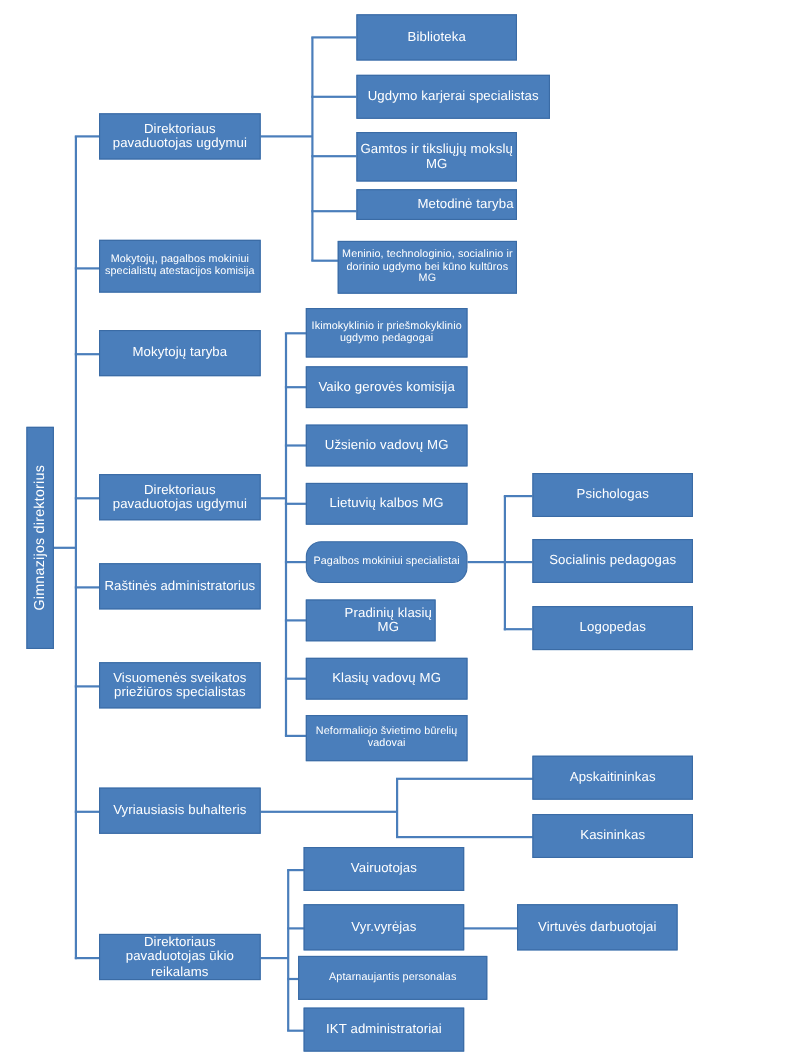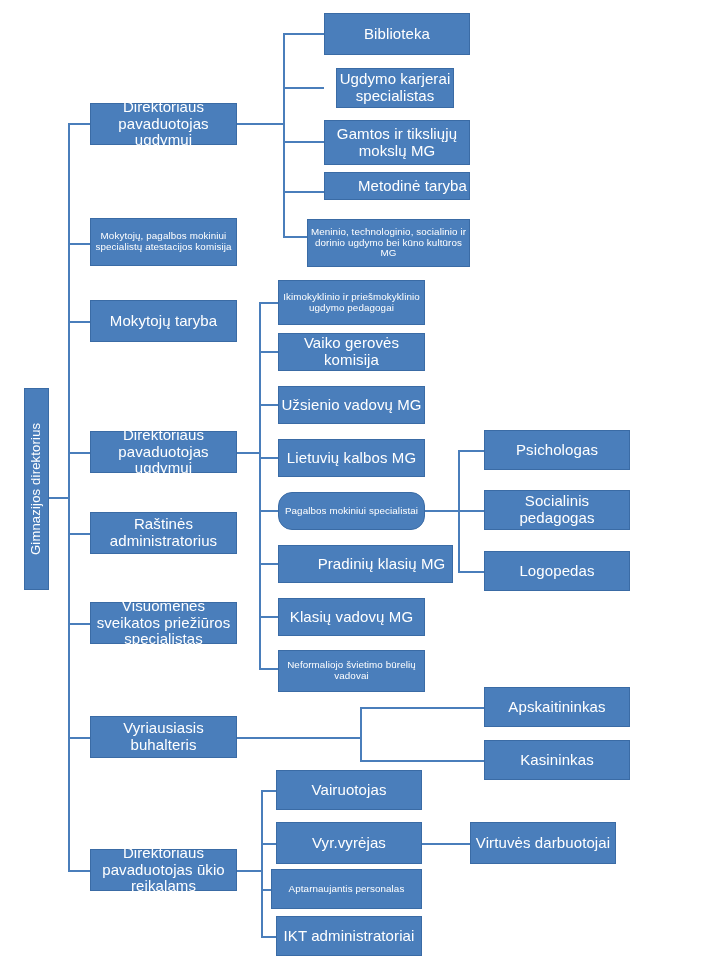--- a/index.html
+++ b/index.html
@@ -19,21 +19,21 @@
     position: absolute;
     background: #4A7EBB;
     border: 1px solid #3A6BA5;
     color: #ffffff;
     display: flex;
     align-items: center;
     justify-content: center;
     text-align: center;
     line-height: 1.12;
     box-sizing: border-box;
-    font-size: 15px;
+    font-size: 12px;
     letter-spacing: 0.1px;
     padding: 1px 2px;
   }
   .node.root {
     writing-mode: vertical-rl;
     transform: rotate(180deg);
     font-size: 13px;
     letter-spacing: 0.2px;
     padding: 4px 1px;
   }
@@ -136,21 +136,21 @@
   </div>
 
   <div class="node" style="left:90px; top:849px; width:147px; height:42px;">
     <span>Direktoriaus pavaduotojas ūkio reikalams</span>
   </div>
 
   <div class="node" style="left:324px; top:13px; width:146px; height:42px;">
     <span>Biblioteka</span>
   </div>
 
-  <div class="node" style="left:324px; top:68px; width:118px; height:40px;margin-left:12px;">
+  <div class="node" style="left:324px; top:68px; width:176px; height:40px;">
     <span>Ugdymo karjerai specialistas</span>
   </div>
 
   <div class="node" style="left:324px; top:120px; width:146px; height:45px;">
     <span>Gamtos ir tiksliųjų  mokslų MG</span>
   </div>
 
   <div class="node" style="left:324px; top:172px; width:146px; height:28px;justify-content:flex-end;">
     <span>Metodinė taryba</span>
   </div>
@@ -172,21 +172,21 @@
   </div>
 
   <div class="node" style="left:278px; top:439px; width:147px; height:38px;">
     <span>Lietuvių kalbos MG</span>
   </div>
 
   <div class="node small" style="left:278px; top:492px; width:147px; height:38px;border-radius:14px;">
     <span>Pagalbos mokiniui specialistai</span>
   </div>
 
-  <div class="node" style="left:278px; top:545px; width:175px; height:38px;padding-left:34px;">
+  <div class="node" style="left:278px; top:545px; width:118px; height:38px;padding-left:34px;">
     <span>Pradinių klasių MG</span>
   </div>
 
   <div class="node" style="left:278px; top:598px; width:147px; height:38px;">
     <span>Klasių vadovų MG</span>
   </div>
 
   <div class="node small" style="left:278px; top:650px; width:147px; height:42px;">
     <span>Neformaliojo švietimo būrelių vadovai</span>
   </div>
@@ -212,21 +212,21 @@
   </div>
 
   <div class="node" style="left:276px; top:770px; width:146px; height:40px;justify-content:center;">
     <span>Vairuotojas</span>
   </div>
 
   <div class="node" style="left:276px; top:822px; width:146px; height:42px;">
     <span>Vyr.vyrėjas</span>
   </div>
 
-  <div class="node small" style="left:271px; top:869px; width:151px; height:40px;">
+  <div class="node small" style="left:271px; top:869px; width:172px; height:40px;">
     <span>Aptarnaujantis personalas</span>
   </div>
 
   <div class="node" style="left:276px; top:916px; width:146px; height:40px;">
     <span>IKT administratoriai</span>
   </div>
 
   <div class="node" style="left:470px; top:822px; width:146px; height:42px;">
     <span>Virtuvės darbuotojai</span>
   </div>

